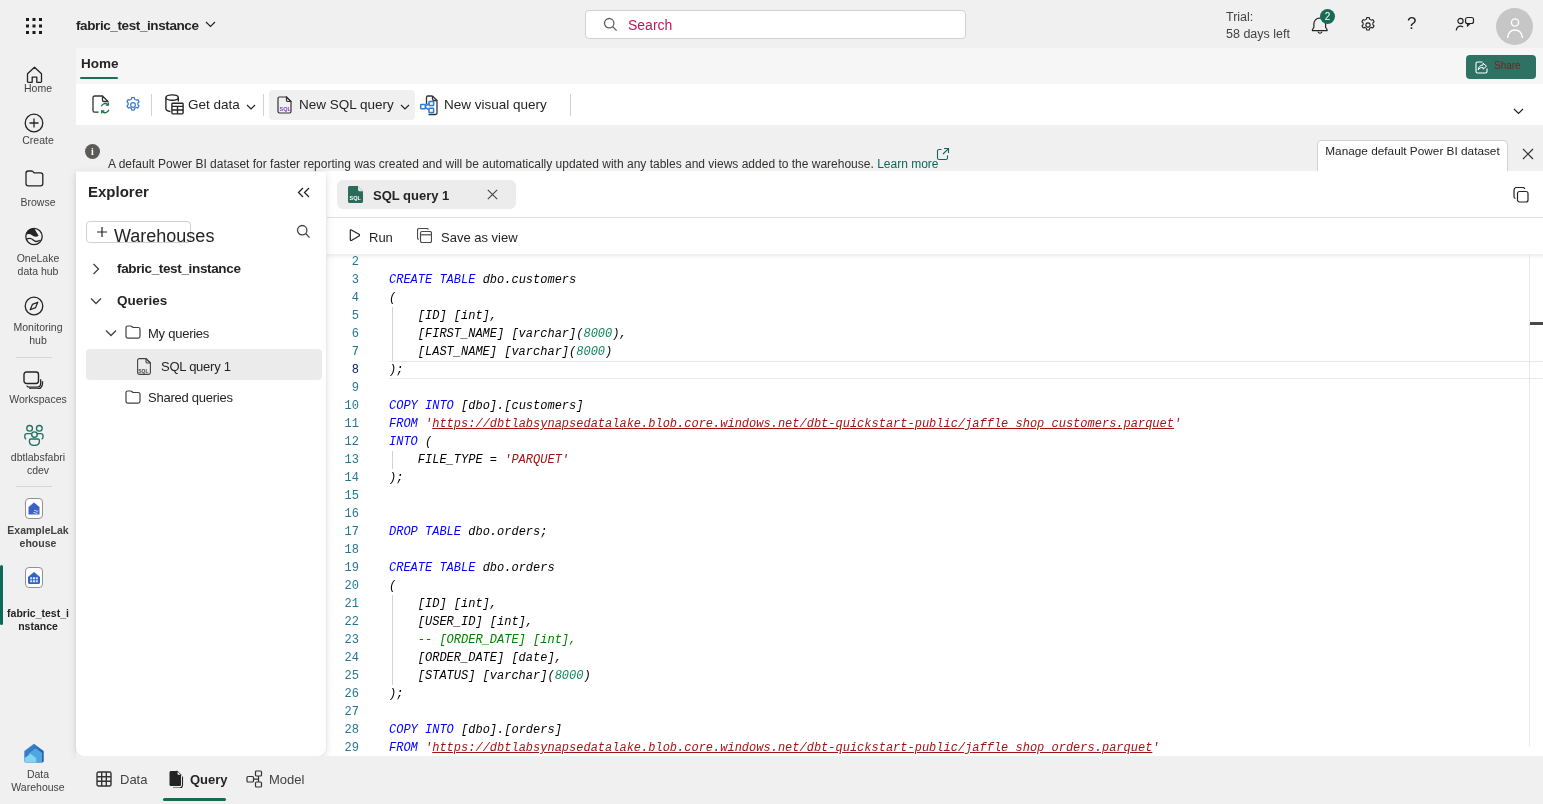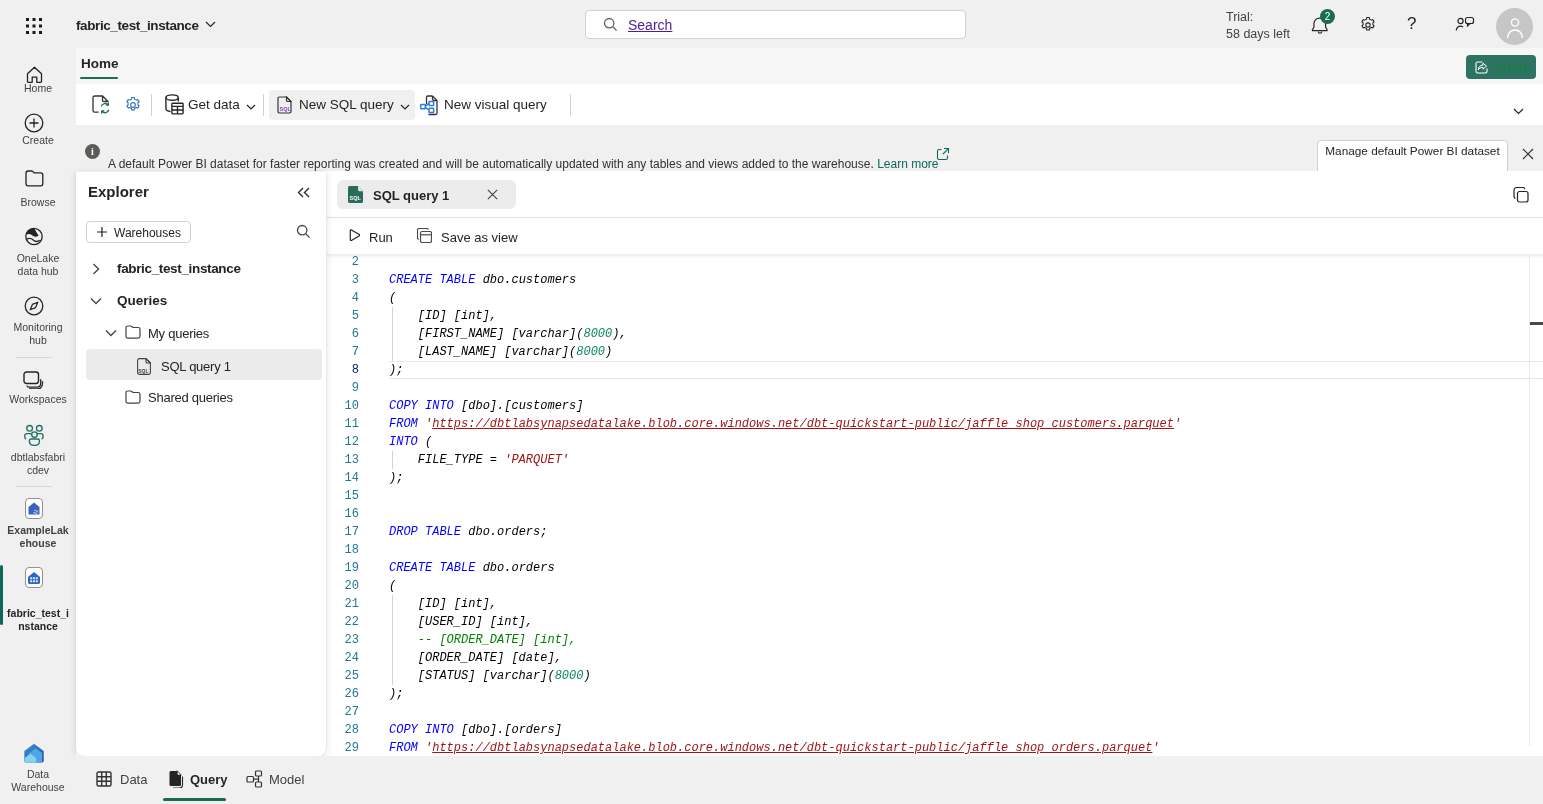--- a/index.html
+++ b/index.html
@@ -32,21 +32,21 @@
 <div class="abs" style="left:76px;top:18px;font-size:13.5px;font-weight:700;letter-spacing:-0.4px;color:#252423;">fabric_test_instance</div>
 <svg class="abs" style="left:205px;top:21px" width="11" height="7" viewBox="0 0 11 7">
     <path d="M1 1l4.5 4.5L10 1" stroke="#252423" stroke-width="1.2" fill="none"></path>
   </svg>
 
 <div class="abs" style="left:585px;top:10px;width:381px;height:29px;background:#fff;border:1px solid #d1d1d1;border-radius:4px;"></div>
 <svg class="abs" style="left:603px;top:17px" width="15" height="15" viewBox="0 0 15 15">
     <circle cx="6.2" cy="6.2" r="4.7" stroke="#616161" stroke-width="1.3" fill="none"></circle>
     <path d="M9.8 9.8L13.6 13.6" stroke="#616161" stroke-width="1.3"></path>
   </svg>
-<div class="abs" style="left:628px;top:17px;font-size:14px;color:#4c1d95;text-decoration:underline;">Search</div>
+<div class="abs" style="left:628px;top:17px;font-size:14px;color:#be185d;">Search</div>
 
 <div class="abs" style="left:1226px;top:9px;font-size:12.5px;color:#424242;line-height:16.5px;">Trial:<br>58 days left</div>
 
 <svg class="abs" style="left:1311px;top:17px" width="19" height="18" viewBox="0 0 19 18">
     <path d="M9 1.2c3.3 0 5.6 2.4 5.6 5.6v3.4l1.5 2.6c.2.4 0 .9-.5.9H1.9c-.5 0-.7-.5-.5-.9l1.5-2.6V6.8c0-3.2 2.3-5.6 5.6-5.6z" stroke="#242424" stroke-width="1.2" fill="none" stroke-linejoin="round"></path>
     <path d="M7 14.6c.3 1 1.1 1.6 2 1.6s1.7-.6 2-1.6" stroke="#242424" stroke-width="1.2" fill="none"></path>
   </svg>
 <div class="abs" style="left:1320px;top:9px;width:15px;height:15px;border-radius:50%;background:#186b57;color:#fff;font-size:10px;text-align:center;line-height:15px;">2</div>
 
 <svg class="abs" style="left:1359px;top:16px" width="18" height="18" viewBox="0 0 20 20">
@@ -161,21 +161,21 @@
 
 <div class="abs" style="left:76px;top:48px;width:1467px;height:36px;background:#f6f6f6;"></div>
 <div class="abs" style="left:81px;top:56px;font-size:13.5px;font-weight:700;color:#242424;">Home</div>
 <div class="abs" style="left:80px;top:76.5px;width:38px;height:2.7px;background:#1e6c5c;border-radius:2px;"></div>
 
 <div class="abs" style="left:1466px;top:55px;width:70px;height:24px;background:#2e7263;border-radius:4px;"></div>
 <svg class="abs" style="left:1474px;top:60px" width="15" height="15" viewBox="0 0 15 15">
     <path d="M8.5 2H3.6C2.7 2 2 2.7 2 3.6v7.8c0 .9.7 1.6 1.6 1.6h7.8c.9 0 1.6-.7 1.6-1.6V8.5" stroke="#fff" stroke-width="1.1" fill="none"></path>
     <path d="M9 3.2l3.5 3-3.5 3v-1.9C6.6 7.3 5 8.4 4.2 10c0-2.8 1.9-4.8 4.8-5z" stroke="#fff" stroke-width="1" fill="none" stroke-linejoin="round"></path>
   </svg>
-<div class="abs" style="left:1494px;top:60px;font-size:14px;color:#15803d;">Share</div>
+<div class="abs" style="left:1494px;top:60px;font-size:10px;color:#7f1d1d;">Share</div>
 
 <div class="abs" style="left:78px;top:84px;width:1453px;height:40px;background:#ffffff;border-radius:8px;"></div>
 
 <svg class="abs" style="left:92px;top:95px" width="18" height="19" viewBox="0 0 18 19">
     <path d="M10.5 1H2.6C1.7 1 1 1.7 1 2.6v13c0 .9.7 1.6 1.6 1.6h4" stroke="#333" stroke-width="1.3" fill="none"></path>
     <path d="M10.5 1v4.2c0 .7.6 1.3 1.3 1.3H16z" stroke="#333" stroke-width="1.3" fill="none" stroke-linejoin="round"></path>
     <path d="M9.3 11.4a4 4 0 016.8-1.6" stroke="#1e7145" stroke-width="1.3" fill="none"></path>
     <path d="M16.4 7.5v2.6h-2.6" fill="none" stroke="#1e7145" stroke-width="1.3"></path>
     <path d="M16.8 14.8a4 4 0 01-6.8 1.6" stroke="#1e7145" stroke-width="1.3" fill="none"></path>
     <path d="M9.7 18.6V16h2.6" fill="none" stroke="#1e7145" stroke-width="1.3"></path>
@@ -347,21 +347,21 @@
 
 <div class="abs" style="left:76px;top:172px;width:250px;height:584px;background:#fff;border-radius:0 0 8px 8px;box-shadow:0 2px 8px rgba(0,0,0,0.13), 0 0 2px rgba(0,0,0,0.10);"></div>
 <div class="abs" style="left:88px;top:183px;font-size:15px;font-weight:700;color:#242424;text-align:center;">Explorer</div>
 <svg class="abs" style="left:297px;top:187px" width="13" height="11" viewBox="0 0 13 11">
     <path d="M6 1L1.5 5.5 6 10M12 1L7.5 5.5 12 10" stroke="#242424" stroke-width="1.3" fill="none"></path>
   </svg>
 <div class="abs" style="left:86px;top:221px;width:105px;height:22px;border:1px solid #d1d1d1;border-radius:4px;background:#fff;"></div>
 <svg class="abs" style="left:96px;top:226px" width="12" height="12" viewBox="0 0 12 12">
     <path d="M6 1v10M1 6h10" stroke="#242424" stroke-width="1.2"></path>
   </svg>
-<div class="abs" style="left:114px;top:226px;font-size:12px;color:#242424;">Warehouses</div>
+<div class="abs" style="left:114px;top:226px;font-size:18px;color:#242424;">Warehouses</div>
 <svg class="abs" style="left:296px;top:224px" width="15" height="15" viewBox="0 0 15 15">
     <circle cx="6.2" cy="6.2" r="4.7" stroke="#424242" stroke-width="1.3" fill="none"></circle>
     <path d="M9.8 9.8L13.6 13.6" stroke="#424242" stroke-width="1.3"></path>
   </svg>
 
 <svg class="abs" style="left:92px;top:263px" width="8" height="12" viewBox="0 0 8 12">
     <path d="M1.5 1l5 5-5 5" stroke="#424242" stroke-width="1.3" fill="none"></path>
   </svg>
 <div class="abs" style="left:117px;top:261px;font-size:13.5px;font-weight:700;letter-spacing:-0.35px;color:#242424;">fabric_test_instance</div>
 

